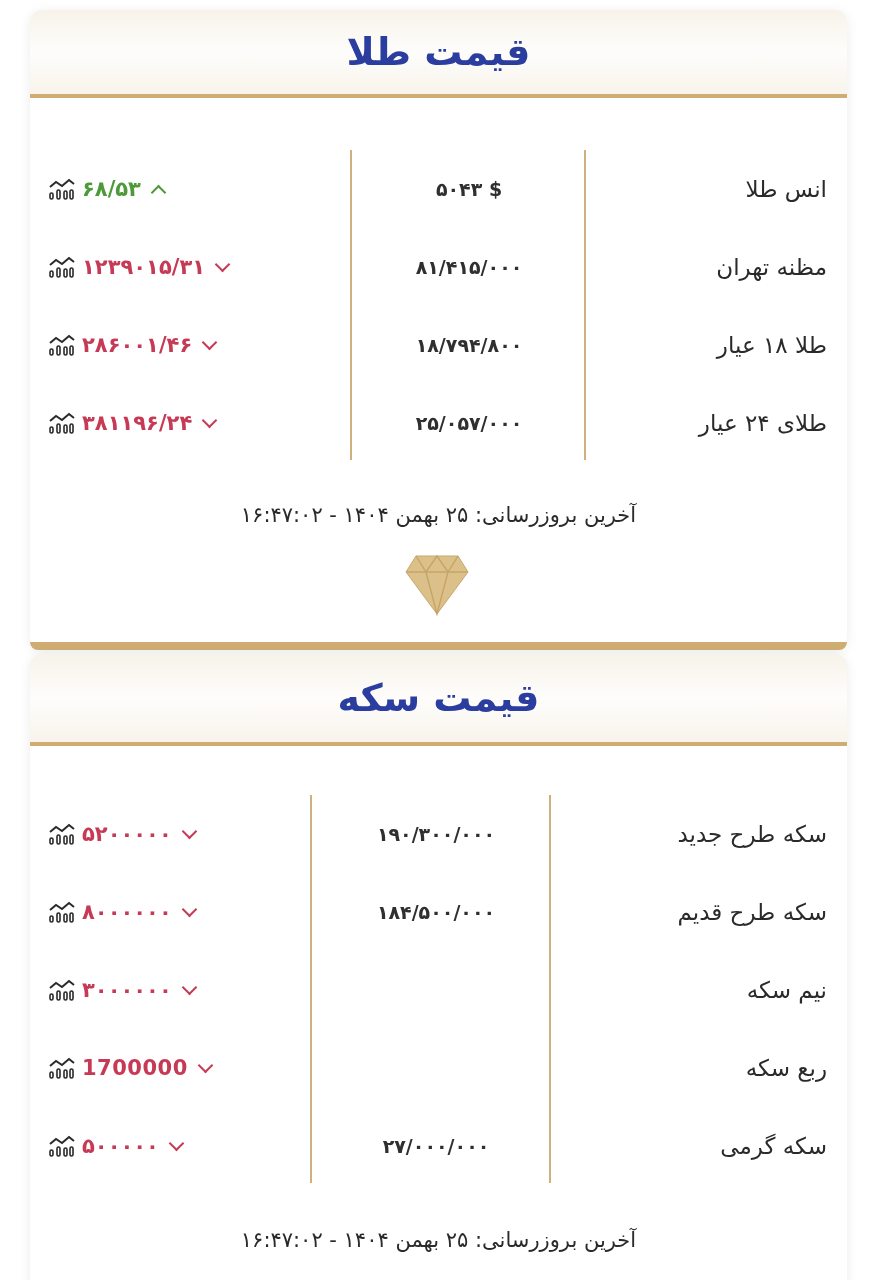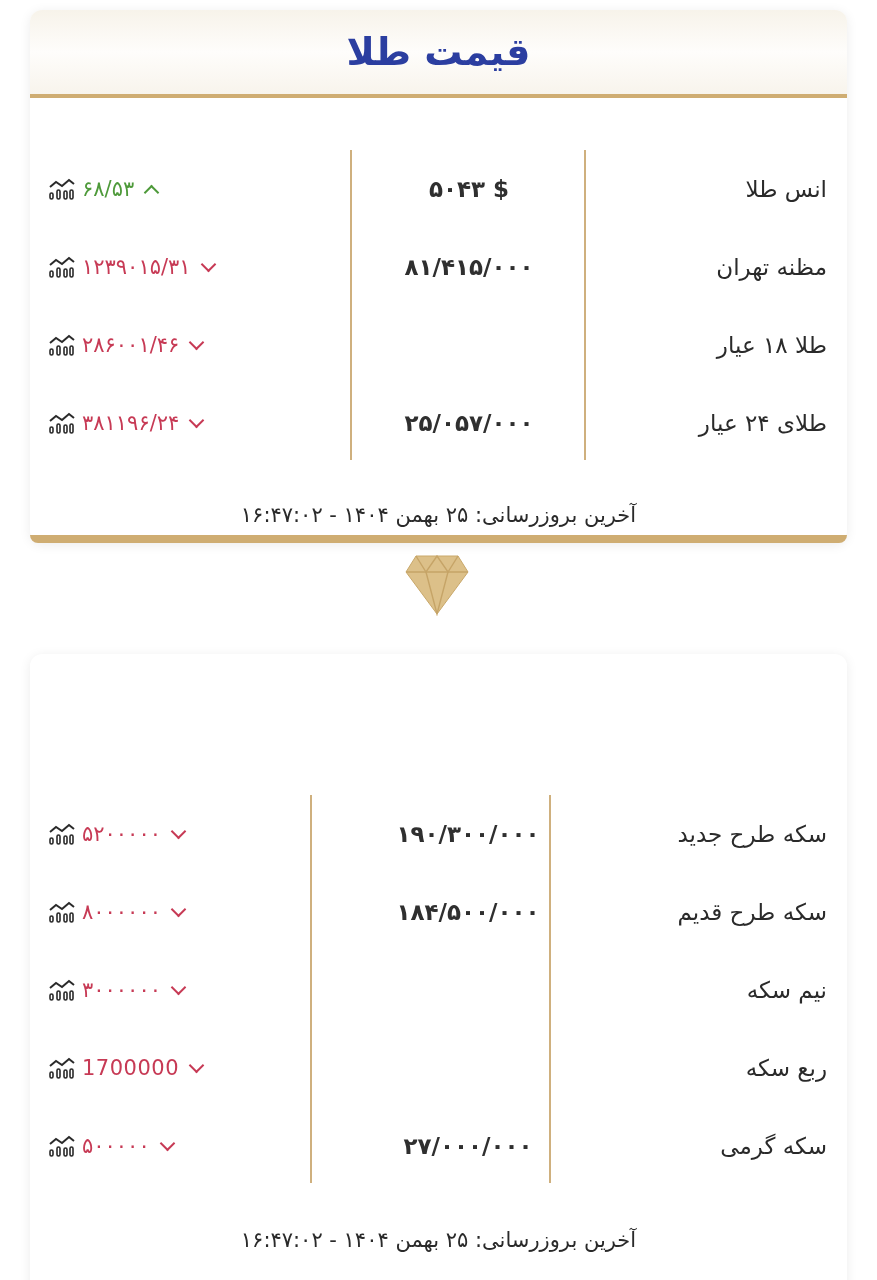--- a/index.html
+++ b/index.html
@@ -11,21 +11,21 @@
       font-family: "DejaVu Sans", sans-serif;
     }
     .card {
       position: absolute;
       left: 30px;
       width: 817px;
       background: #ffffff;
       border-radius: 12px;
       box-shadow: 0 2px 12px rgba(0,0,0,0.08);
     }
-    .card-gold { top: 10px; height: 533px; }
+    .card-gold { top: 10px; height: 640px; }
     .card-coin { top: 654px; height: 660px; }
 
     .card-header {
       height: 88px;
       border-radius: 12px 12px 0 0;
       background: linear-gradient(180deg, #f7f3ea 0%, #fefdfb 50%, #f8f4ec 100%);
       border-bottom: 4px solid #cfad72;
       display: flex;
       align-items: center;
       justify-content: center;
@@ -55,40 +55,40 @@
     }
     .cell-name {
       position: absolute;
       right: 20px;
       font-size: 23px;
       color: #2a2a2a;
       direction: rtl;
     }
     .cell-price {
       position: absolute;
-      font-size: 23px;
+      font-size: 19px;
       font-weight: bold;
       color: #2f2f2f;
       text-align: center;
       direction: ltr;
     }
     .card-gold .cell-price { left: 322px; width: 234px; }
-    .card-coin .cell-price { left: 282px; width: 248px; margin-left: 32px; }
+    .card-coin .cell-price { left: 282px; width: 248px; }
 
     .cell-change {
       position: absolute;
       left: 18px;
       display: flex;
       align-items: center;
       direction: ltr;
       gap: 6px;
     }
     .change-value {
       font-size: 21px;
-      font-weight: normal;
+      font-weight: bold;
       letter-spacing: 0.5px;
     }
     .up { color: #4e9a3a; }
     .down { color: #c73a55; }
     .arrow {
       display: inline-block;
       width: 11px; height: 11px;
       border-right: 2px solid currentColor;
       border-bottom: 2px solid currentColor;
       margin-left: 6px;
@@ -177,20 +177,21 @@
           <rect x="16" y="13" width="3" height="8" rx="1.5" fill="none" stroke="#2a2a2a" stroke-width="1.6"></rect>
           <rect x="22" y="12" width="3" height="9" rx="1.5" fill="none" stroke="#2a2a2a" stroke-width="1.6"></rect>
         </svg>
         <span class="change-value down">۱۲۳۹۰۱۵/۳۱</span>
         <span class="arrow down-arrow down"></span>
       </span>
     </div>
 
     <div class="row">
       <span class="cell-name">طلا ۱۸ عیار</span>
+      <span class="cell-price">۱۸/۷۹۴/۸۰۰</span>
       <span class="cell-change">
         <svg class="chart-icon" viewBox="0 0 28 22">
           <polyline points="2,9 8,4 14,8 21,2 26,6" fill="none" stroke="#2a2a2a" stroke-width="2"></polyline>
           <rect x="2" y="15" width="3" height="6" rx="1.5" fill="none" stroke="#2a2a2a" stroke-width="1.6"></rect>
           <rect x="9" y="12" width="3" height="9" rx="1.5" fill="none" stroke="#2a2a2a" stroke-width="1.6"></rect>
           <rect x="16" y="13" width="3" height="8" rx="1.5" fill="none" stroke="#2a2a2a" stroke-width="1.6"></rect>
           <rect x="22" y="12" width="3" height="9" rx="1.5" fill="none" stroke="#2a2a2a" stroke-width="1.6"></rect>
         </svg>
         <span class="change-value down">۲۸۶۰۰۱/۴۶</span>
         <span class="arrow down-arrow down"></span>
@@ -219,20 +220,23 @@
 </div>
 
 <svg class="diamond" viewBox="0 0 66 62">
   <polygon points="12,2 54,2 64,18 33,60 2,18" fill="#dcc089" stroke="#c9a86a" stroke-width="1"></polygon>
   <polyline points="2,18 64,18" fill="none" stroke="#c6a467" stroke-width="1.4"></polyline>
   <polyline points="12,2 22,18 33,2 44,18 54,2" fill="none" stroke="#c6a467" stroke-width="1.4"></polyline>
   <polyline points="22,18 33,60 44,18" fill="none" stroke="#c6a467" stroke-width="1.4"></polyline>
 </svg>
 
 <div class="card card-coin">
+  <div class="card-header">
+    <h1 class="card-title">قیمت سکه</h1>
+  </div>
 
   <div class="vline v1"></div>
   <div class="vline v2"></div>
 
   <div class="table">
 
     <div class="row">
       <span class="cell-name">سکه طرح جدید</span>
       <span class="cell-price">۱۹۰/۳۰۰/۰۰۰</span>
       <span class="cell-change">

